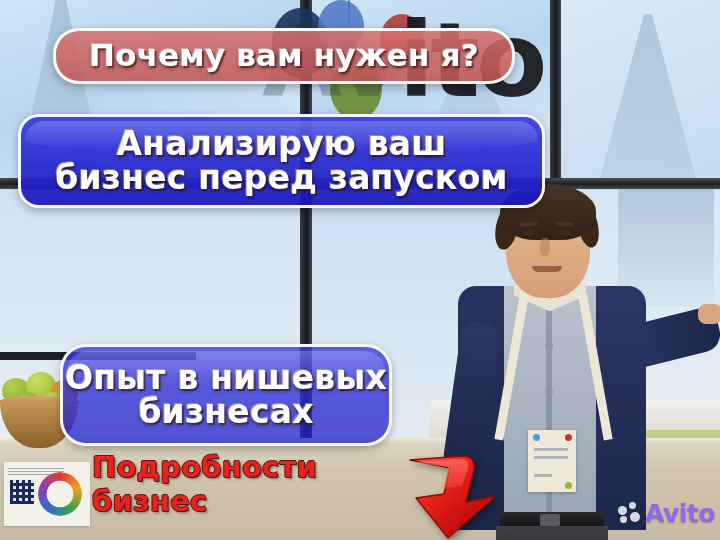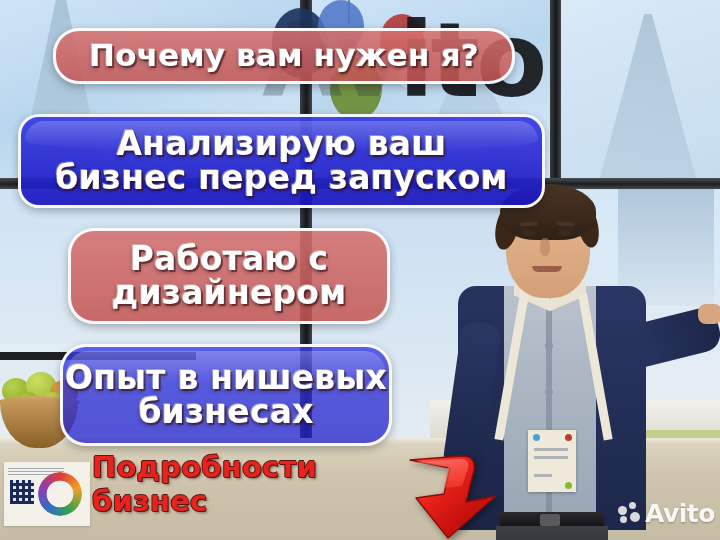--- a/index.html
+++ b/index.html
@@ -210,21 +210,21 @@
   #arrow svg{display:block;filter:drop-shadow(2px 3px 3px rgba(0,0,0,.38));}
 
   
   #wm{position:absolute;left:618px;top:498px;height:30px;display:flex;align-items:center;gap:5px;opacity:.88;}
   .wm-dots{position:relative;width:22px;height:22px;}
   .wm-dots i{position:absolute;border-radius:50%;background:#f2f2f2;}
   .wm-dots i:nth-child(1){left:0;top:4px;width:9px;height:9px;}
   .wm-dots i:nth-child(2){left:11px;top:0;width:7px;height:7px;}
   .wm-dots i:nth-child(3){left:2px;top:14px;width:7px;height:7px;}
   .wm-dots i:nth-child(4){left:12px;top:10px;width:10px;height:10px;}
-  .wm-text{color:#ffffff;font-size:25px;font-weight:700;letter-spacing:-.5px;
+  .wm-text{color:#8b5cf6;font-size:25px;font-weight:700;letter-spacing:-.5px;
     font-family:"DejaVu Sans","Liberation Sans",sans-serif;text-shadow:0 1px 2px rgba(0,0,0,.35);}
 </style>
 </head>
 <body>
 
 <div id="stage">
 
   <div class="photo">
     <div class="bg-base"></div>
 
@@ -316,24 +316,20 @@
   <div id="b1" class="banner red-b">
     <span class="txt">Почему вам нужен я?</span>
   </div>
 
   <div id="b2" class="banner blue-b">
     <span class="gloss"></span>
     <span class="txt">Анализирую ваш
 бизнес перед запуском</span>
   </div>
 
-  <div id="b3" class="banner red-b">
-    <span class="txt">Работаю с
-дизайнером</span>
-  </div>
 
   <div id="b4" class="banner blue-b2">
     <span class="gloss"></span>
     <span class="txt">Опыт в нишевых
 бизнесах</span>
   </div>
 
   <div id="cta">
     <span class="txt">Подробности бизнес</span>
   </div>

